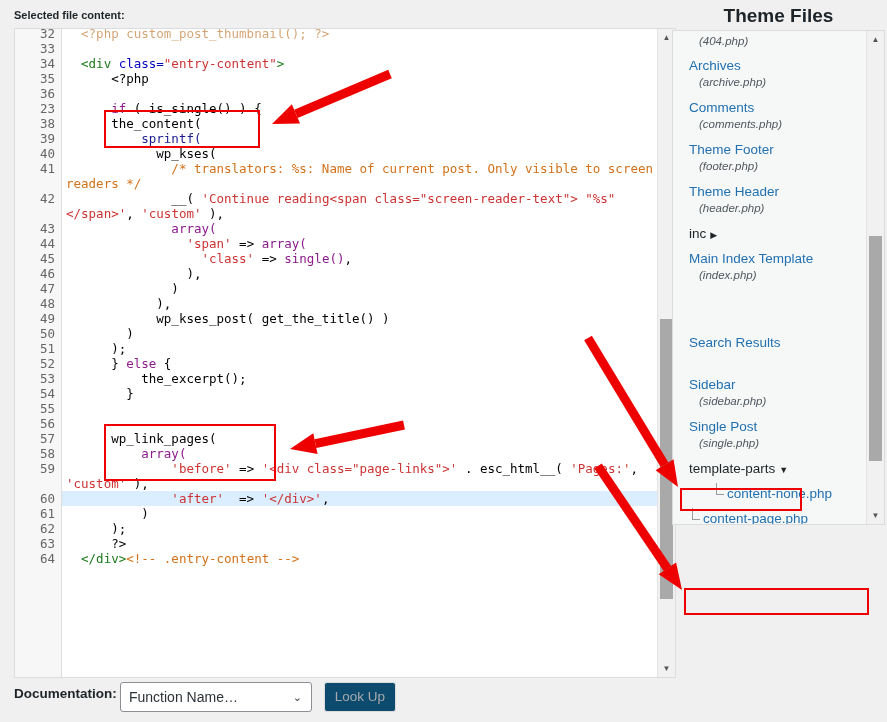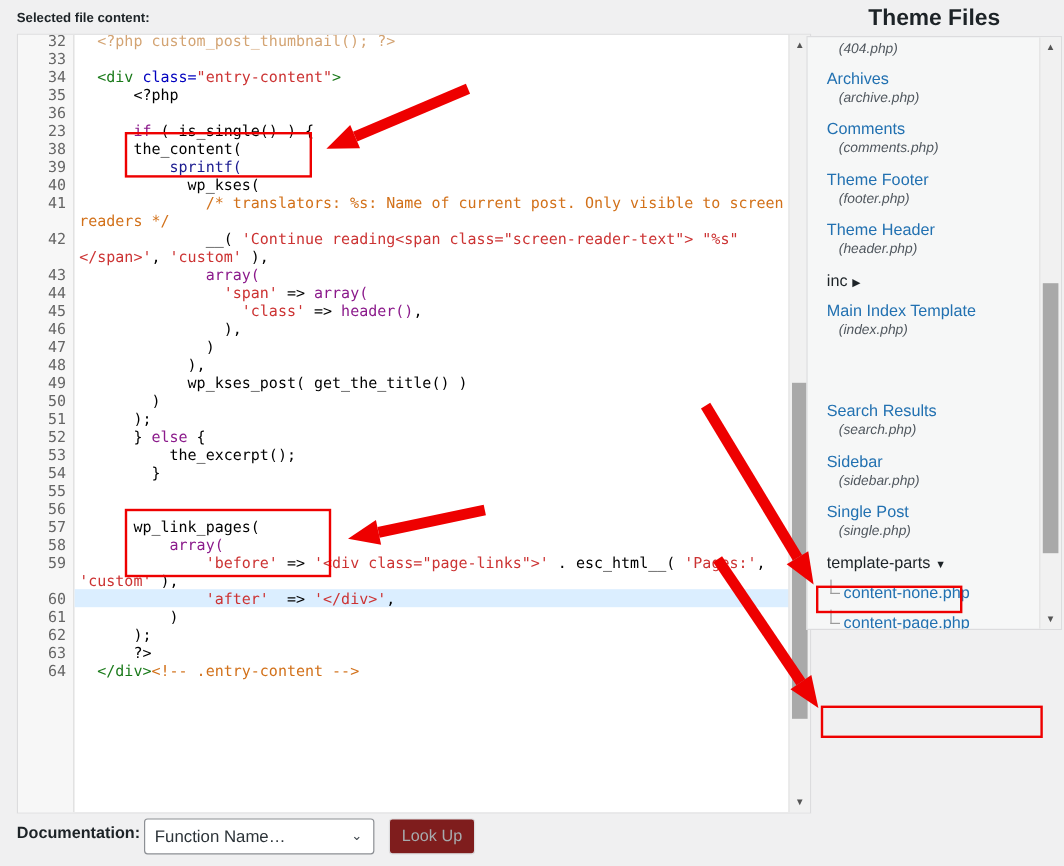--- a/index.html
+++ b/index.html
@@ -180,21 +180,21 @@
     padding-left: 8px;
     line-height: 28px;
   }
   .doc-select .chev {
     position: absolute; right: 9px; top: 0; line-height: 28px;
     font-size: 11px; color: #3c434a;
   }
   .doc-button {
     position: absolute; left: 310px; top: 0;
     width: 72px; height: 30px;
-    background: #7f1d1d;
+    background: #0c4a6e;
     border: 1px solid #dcdcde;
     border-radius: 3px;
     box-sizing: border-box;
     text-align: center;
     line-height: 28px;
     font-size: 13.5px;
     color: #a7aaad;
   }
 
   
@@ -257,21 +257,21 @@
         <div class="code-line" style="top: 42px; height: 15px; white-space: pre;"><span class="tok-plain">      &lt;?php</span></div>
         <div class="code-line" style="top: 57px; height: 15px; white-space: pre;"></div>
         <div class="code-line" style="top: 72px; height: 15px; white-space: pre;"><span class="tok-plain">      </span><span class="tok-kw">if</span><span class="tok-plain"> ( is_single() ) {</span></div>
         <div class="code-line" style="top: 87px; height: 15px; white-space: pre;"><span class="tok-plain">      the_content(</span></div>
         <div class="code-line" style="top: 102px; height: 15px; white-space: pre;"><span class="tok-plain">          </span><span class="tok-fn">sprintf(</span></div>
         <div class="code-line" style="top: 117px; height: 15px; white-space: pre;"><span class="tok-plain">            wp_kses(</span></div>
         <div class="code-line" style="top: 132px; height: 30px; white-space: pre-wrap;"><span class="tok-com">              /* translators: %s: Name of current post. Only visible to screen readers */</span></div>
         <div class="code-line" style="top: 162px; height: 30px; white-space: pre-wrap;"><span class="tok-plain">              __( </span><span class="tok-str">'Continue reading&lt;span class="screen-reader-text"&gt; "%s"&lt;/span&gt;'</span><span class="tok-plain">, </span><span class="tok-str">'custom'</span><span class="tok-plain"> ),</span></div>
         <div class="code-line" style="top: 192px; height: 15px; white-space: pre;"><span class="tok-plain">              </span><span class="tok-kw">array(</span></div>
         <div class="code-line" style="top: 207px; height: 15px; white-space: pre;"><span class="tok-plain">                </span><span class="tok-str">'span'</span><span class="tok-plain"> =&gt; </span><span class="tok-kw">array(</span></div>
-        <div class="code-line" style="top: 222px; height: 15px; white-space: pre;"><span class="tok-plain">                  </span><span class="tok-str">'class'</span><span class="tok-plain"> =&gt; </span><span class="tok-kw">header()</span><span class="tok-plain">,</span></div>
+        <div class="code-line" style="top: 222px; height: 15px; white-space: pre;"><span class="tok-plain">                  </span><span class="tok-str">'class'</span><span class="tok-plain"> =&gt; </span><span class="tok-kw">single()</span><span class="tok-plain">,</span></div>
         <div class="code-line" style="top: 237px; height: 15px; white-space: pre;"><span class="tok-plain">                ),</span></div>
         <div class="code-line" style="top: 252px; height: 15px; white-space: pre;"><span class="tok-plain">              )</span></div>
         <div class="code-line" style="top: 267px; height: 15px; white-space: pre;"><span class="tok-plain">            ),</span></div>
         <div class="code-line" style="top: 282px; height: 15px; white-space: pre;"><span class="tok-plain">            wp_kses_post( get_the_title() )</span></div>
         <div class="code-line" style="top: 297px; height: 15px; white-space: pre;"><span class="tok-plain">        )</span></div>
         <div class="code-line" style="top: 312px; height: 15px; white-space: pre;"><span class="tok-plain">      );</span></div>
         <div class="code-line" style="top: 327px; height: 15px; white-space: pre;"><span class="tok-plain">      } </span><span class="tok-kw">else</span><span class="tok-plain"> {</span></div>
         <div class="code-line" style="top: 342px; height: 15px; white-space: pre;"><span class="tok-plain">          the_excerpt();</span></div>
         <div class="code-line" style="top: 357px; height: 15px; white-space: pre;"><span class="tok-plain">        }</span></div>
         <div class="code-line" style="top: 372px; height: 15px; white-space: pre;"></div>
@@ -315,34 +315,33 @@
         </div>
         <div class="file-entry" style="top: 194px;">
           <div class="folder-row"><span>inc</span><span class="caret">▶</span></div>
         </div>
         <div class="file-entry" style="top: 219px;">
           <div class="file-title">Main Index Template</div>
           <div class="file-sub">(index.php)</div>
         </div>
         <div class="file-entry" style="top: 303px;">
           <div class="file-title">Search Results</div>
-          <div class="file-sub">(search.php)</div>
         </div>
         <div class="file-entry" style="top: 345px;">
           <div class="file-title">Sidebar</div>
           <div class="file-sub">(sidebar.php)</div>
         </div>
         <div class="file-entry" style="top: 387px;">
           <div class="file-title">Single Post</div>
           <div class="file-sub">(single.php)</div>
         </div>
         <div class="file-entry" style="top: 429px;">
           <div class="folder-row"><span>template-parts</span><span class="caret">▼</span></div>
         </div>
-        <div class="file-entry" style="top: 454px;">
+        <div class="file-entry" style="top: 454px; padding-left: 24px;">
           <div class="child-row"><span class="elbow"></span><span>content-none.php</span></div>
         </div>
         <div class="file-entry" style="top: 479px;">
           <div class="child-row"><span class="elbow"></span><span>content-page.php</span></div>
         </div>
       </div>
     <div class="vscroll">
       <div class="arrow up">▲</div>
       <div class="thumb" id="filelist-thumb" style="top: 205px; height: 225px;"></div>
       <div class="arrow down">▼</div>

